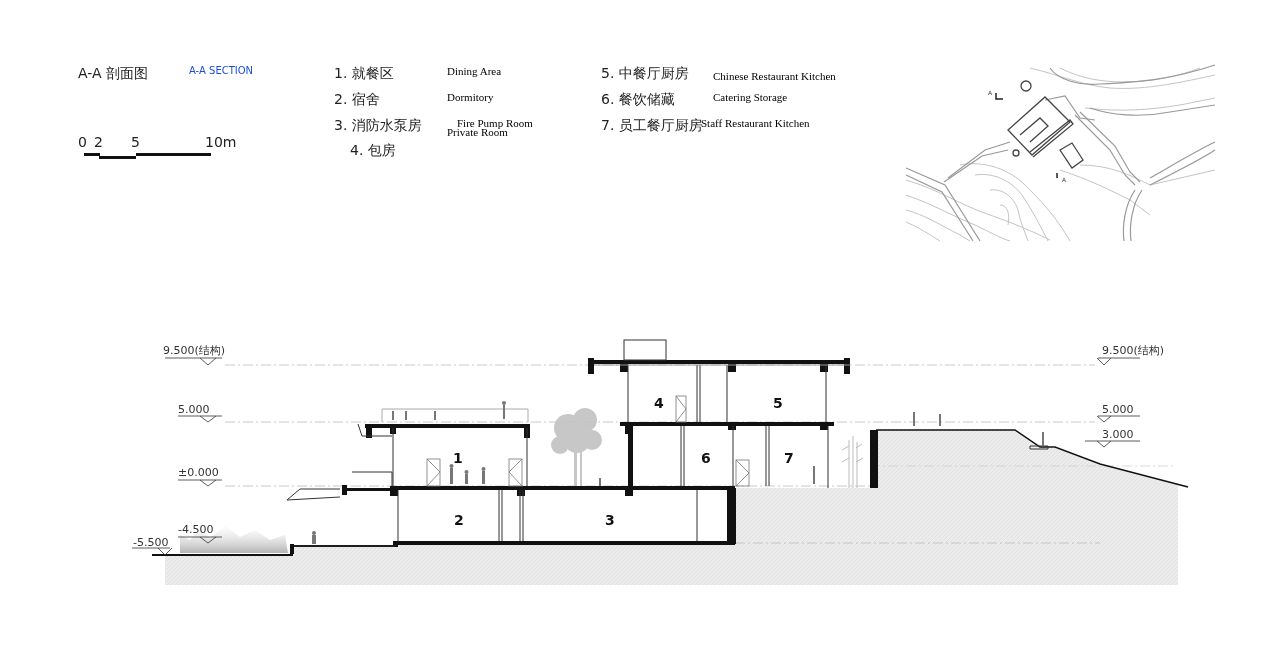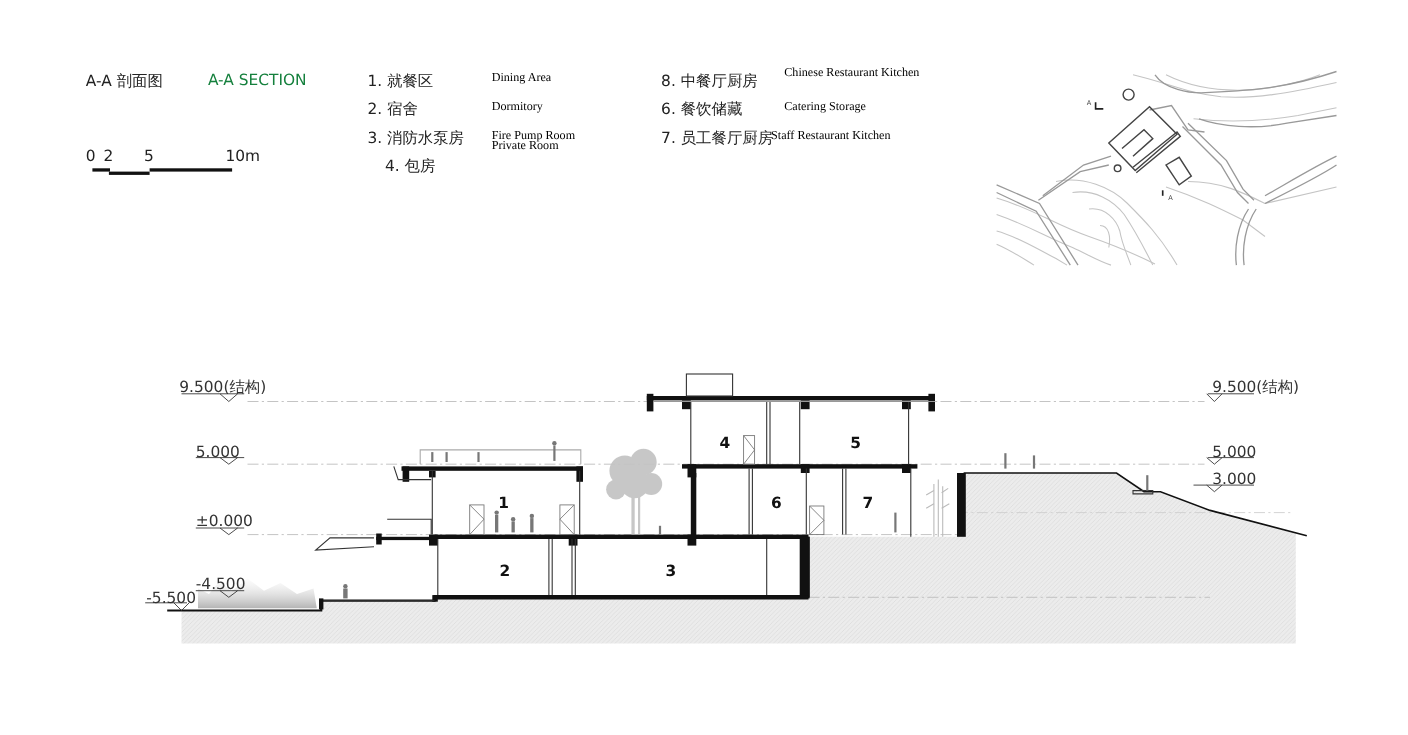--- a/index.html
+++ b/index.html
@@ -1,23 +1,23 @@
 <!DOCTYPE html>
 <html><head>
 <meta charset="utf-8">
 <style>
   html,body{margin:0;padding:0;background:#fff;}
   body{width:1280px;height:668px;position:relative;overflow:hidden;font-family:"DejaVu Sans","Liberation Sans",sans-serif;}
   .abs{position:absolute;}
   .title-cn{left:78px;top:65px;font-size:14px;color:#222;white-space:nowrap;}
-  .title-en{left:189px;top:65px;font-size:14px;color:#15803d;white-space:nowrap;}
+  .title-en{left:189px;top:65px;font-size:10px;color:#1d4ed8;white-space:nowrap;}
   .scale-lbl{position:absolute;top:134px;font-size:14px;color:#222;}
   .legend-num{position:absolute;font-size:14px;color:#222;white-space:nowrap;}
   .legend-en{position:absolute;font-size:11px;color:#000000;white-space:nowrap;font-family:Liberation Serif, serif;}
-  .elev{position:absolute;font-size:14px;color:#333;white-space:nowrap;font-family:"DejaVu Sans",sans-serif;}
+  .elev{position:absolute;font-size:11px;color:#333;white-space:nowrap;font-family:"DejaVu Sans",sans-serif;}
   .room{position:absolute;font-size:14px;font-weight:bold;color:#111;}
   svg{position:absolute;left:0;top:0;}
 </style>
 </head>
 <body>
 
 <div class="abs title-cn">A-A  剖面图</div>
 <div class="abs title-en">A-A  SECTION</div>
 
 <div>
@@ -29,25 +29,25 @@
   <div class="abs" style="left:99px;top:156px;width:37px;height:3px;background:#111;"></div>
   <div class="abs" style="left:136px;top:153px;width:75px;height:3px;background:#111;"></div>
 </div>
 
 <div>
   <div class="legend-num" style="left:334px;top:65px;">1. 就餐区</div>
   <div class="legend-en" style="left:447px;top:65px;">Dining Area</div>
   <div class="legend-num" style="left:334px;top:91px;">2. 宿舍</div>
   <div class="legend-en" style="left:447px;top:91px;">Dormitory</div>
   <div class="legend-num" style="left:334px;top:117px;">3. 消防水泵房</div>
-  <div class="legend-en" style="left:447px;top:117px;">Fire Pump Room</div>
+  <div class="legend-en" style="left:457px;top:117px;">Fire Pump Room</div>
   <div class="legend-num" style="left:350px;top:142px;">4. 包房</div>
   <div class="legend-en" style="left:447px;top:126px;">Private Room</div>
-  <div class="legend-num" style="left:601px;top:65px;">8. 中餐厅厨房</div>
-  <div class="legend-en" style="left:713px;top:60px;">Chinese Restaurant Kitchen</div>
+  <div class="legend-num" style="left:601px;top:65px;">5. 中餐厅厨房</div>
+  <div class="legend-en" style="left:713px;top:70px;">Chinese Restaurant Kitchen</div>
   <div class="legend-num" style="left:601px;top:91px;">6. 餐饮储藏</div>
   <div class="legend-en" style="left:713px;top:91px;">Catering Storage</div>
   <div class="legend-num" style="left:601px;top:117px;">7. 员工餐厅厨房</div>
   <div class="legend-en" style="left:701px;top:117px;">Staff Restaurant Kitchen</div>
 </div>
 
 <svg width="1280" height="668" style="pointer-events:none;">
   <g fill="none" stroke="#c4c4c4" stroke-width="1">
 
     <path d="M906 180 C940 190 960 205 990 215 C1010 222 1030 230 1050 240"></path>

